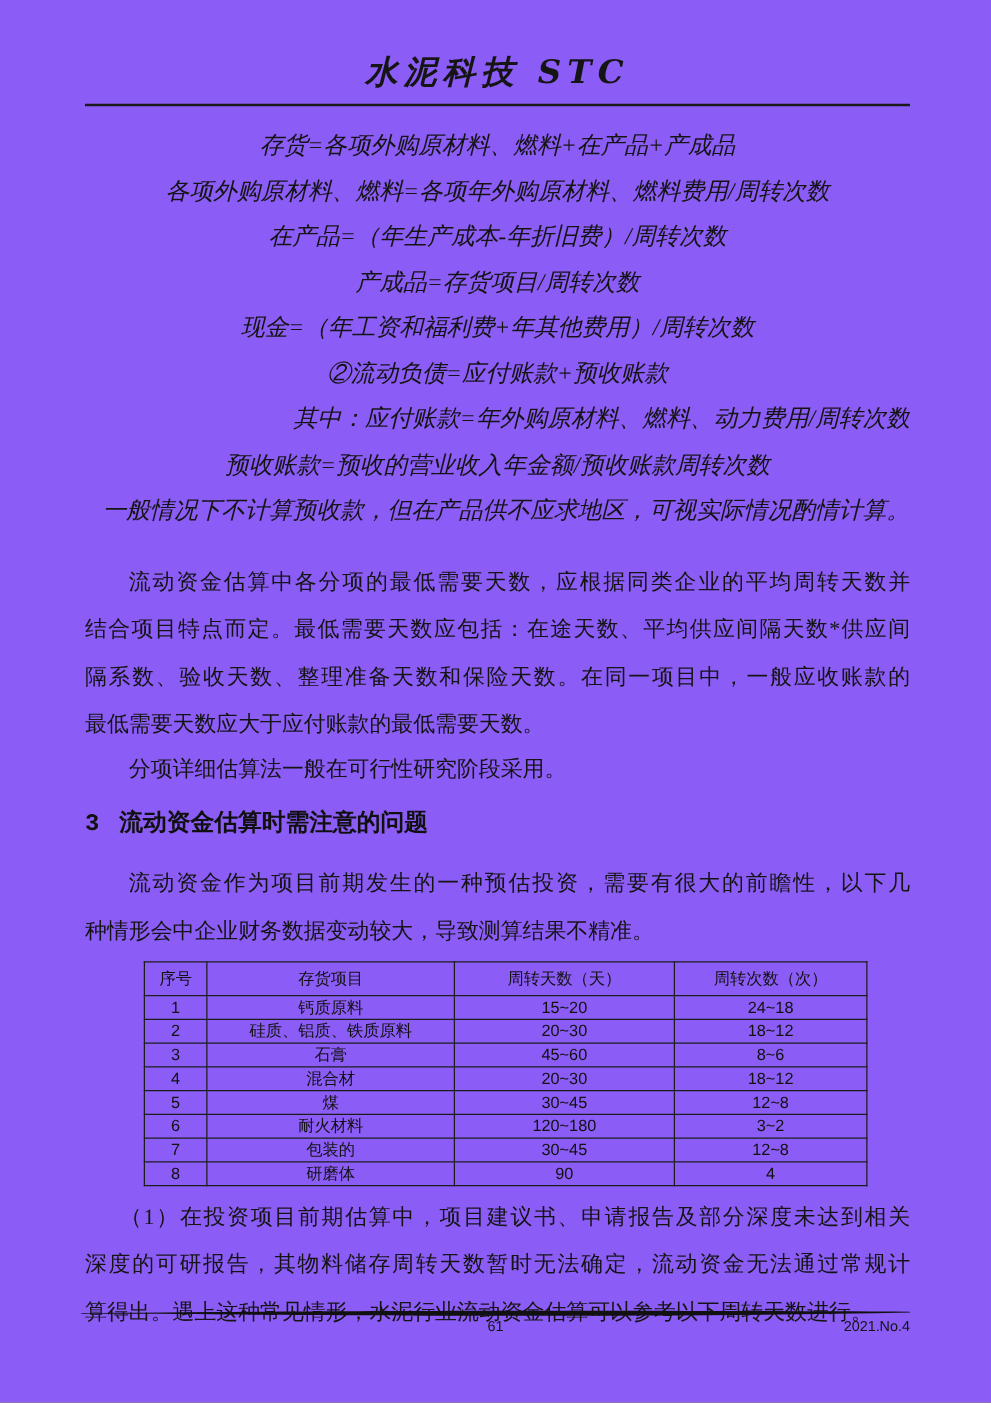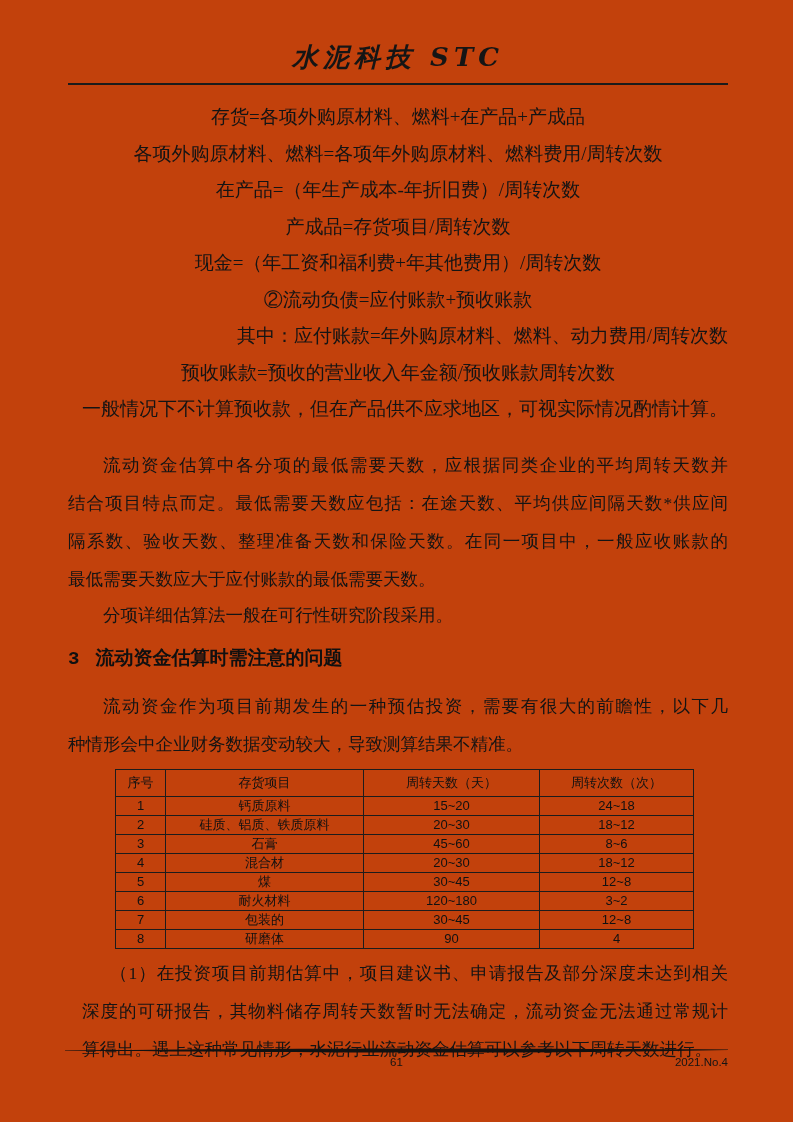--- a/index.html
+++ b/index.html
@@ -1,20 +1,20 @@
 <!DOCTYPE html>
 <html lang="zh"><head>
 <meta charset="utf-8">
 <style>
   html,body{margin:0;padding:0;background:#888;}
   .page{
     position:relative;
     width:793px;height:1122px;
     margin:0 auto;
-    background:#c2410c;
+    background:#8b5cf6;
     color:#111;
     font-family:"Liberation Serif","DejaVu Serif",serif;
     overflow:hidden;
     box-sizing:border-box;
   }
   .content{margin:0 65px 0 68px;width:660px;}
 
   
   .doc-title{
     padding-top:40px;
@@ -28,21 +28,21 @@
     color:#151515;
   }
   .header-rule{
     margin-top:7px;
     border:0;
     border-top:2.5px solid #1b1b1b;
     height:0;
   }
 
   
-  .formulas{margin-top:14px;}
+  .formulas{margin-top:14px;font-style:italic;}
   .fline{
     height:36.5px;
     line-height:36.5px;
     font-size:19px;
     white-space:nowrap;
     overflow:hidden;
     color:#141414;
   }
   .fline.center{text-align:center;}
   .fline.left{text-align:right;}
@@ -96,21 +96,21 @@
     padding:0;
     text-align:center;
     vertical-align:middle;
     font-weight:normal;
     overflow:hidden;
     white-space:nowrap;
   }
   .inv-table thead th{height:26px;text-align:center;}
   .inv-table tbody td{height:17px;}
 
-  .para-c{margin-top:5px;margin-left:14px;}
+  .para-c{margin-top:5px;}
 
   
   .footer{
     position:absolute;
     left:65px;
     width:663px;
     top:1046px;
   }
   .footer-swoosh{display:block;width:663px;height:9px;}
   .footer-row{

